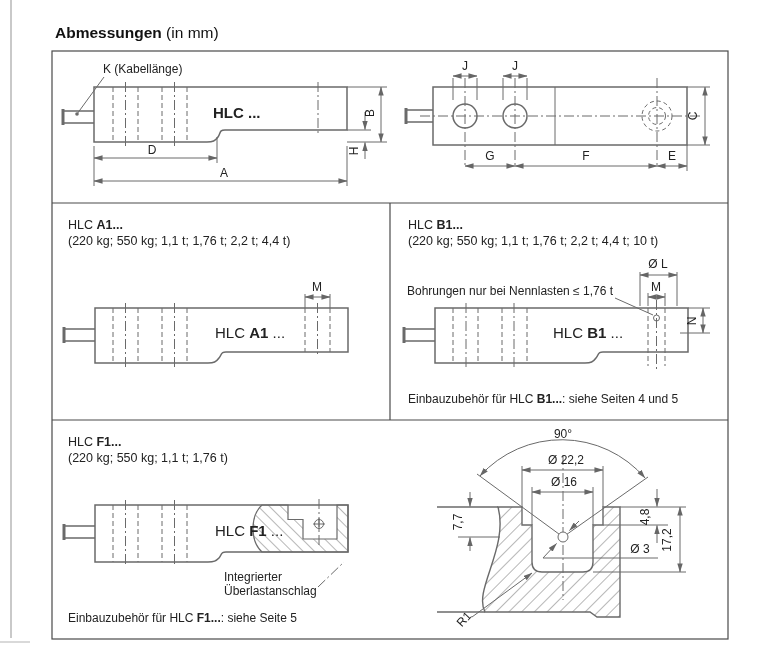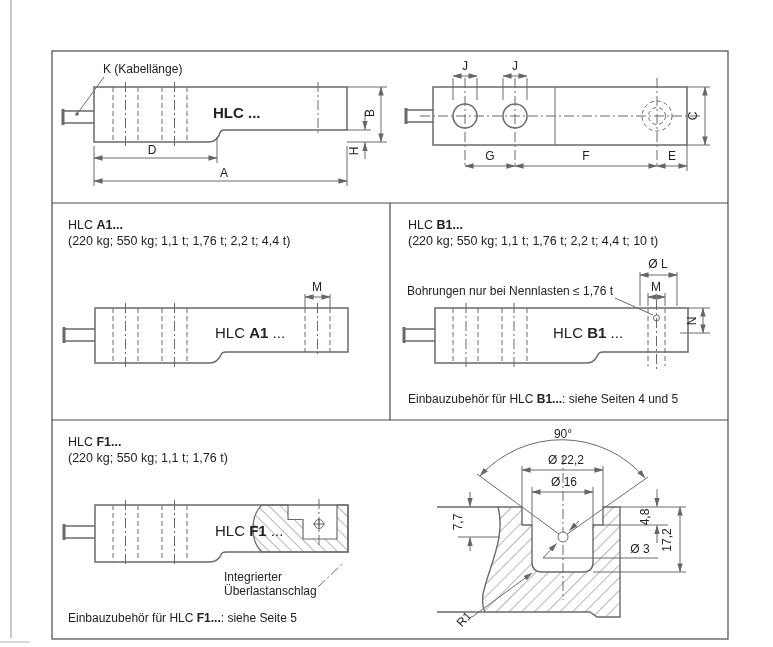--- a/index.html
+++ b/index.html
@@ -19,20 +19,21 @@
   .hd{font-size:12.5px;}
   .hd-b{font-weight:bold;}
 </style>
 </head>
 <body>
 
 <div class="page">
   <div class="page-edge"></div>
   <div class="page-edge-bottom"></div>
 
+  <h1 class="title"><span class="tb">Abmessungen</span><span> (in mm)</span></h1>
 
   <svg width="773" height="647" viewBox="0 0 773 647">
     <defs>
       <marker id="ar" viewBox="0 0 10 6" refX="9.5" refY="3" markerWidth="9" markerHeight="5.5" orient="auto-start-reverse">
           <path d="M0,0 L10,3 L0,6 Z" fill="#666"></path>
         </marker>
       <pattern id="hatchBack" patternUnits="userSpaceOnUse" width="8" height="8" patternTransform="rotate(-45)">
         <line x1="0" y1="0" x2="0" y2="8" stroke="#6f6f6f" stroke-width="1"></line>
       </pattern>
       <pattern id="hatchFwd" patternUnits="userSpaceOnUse" width="9" height="9" patternTransform="rotate(45)">

